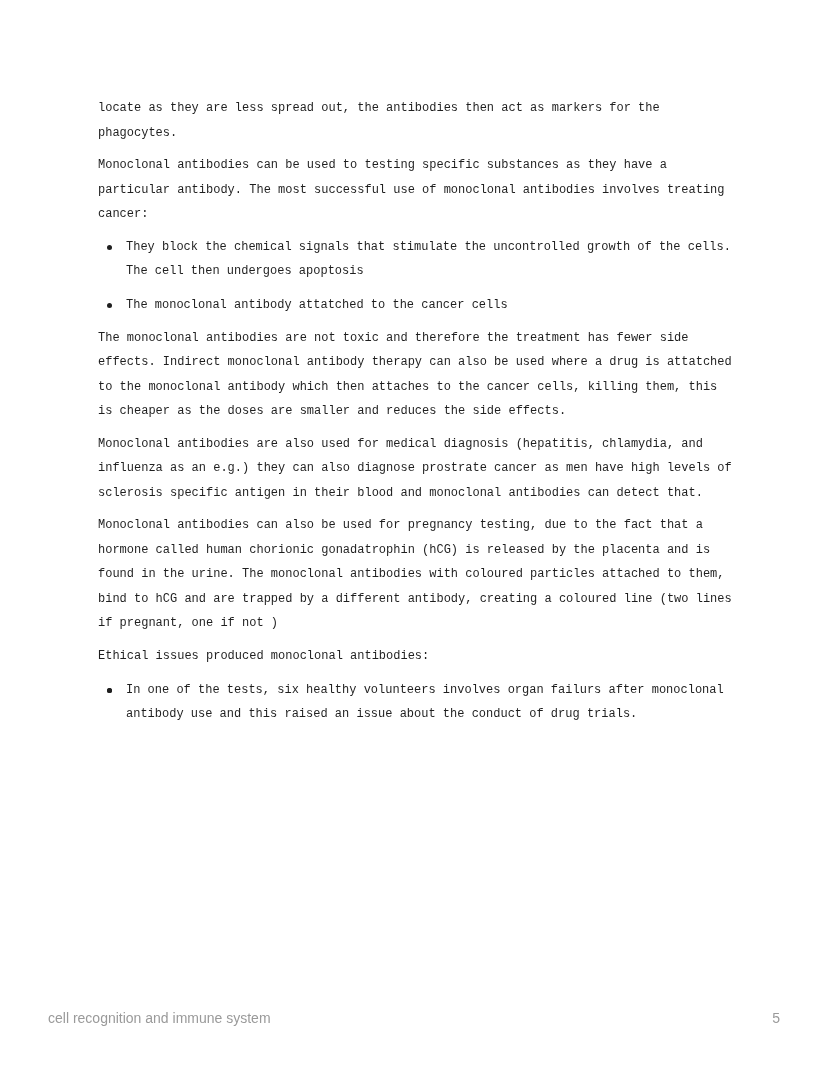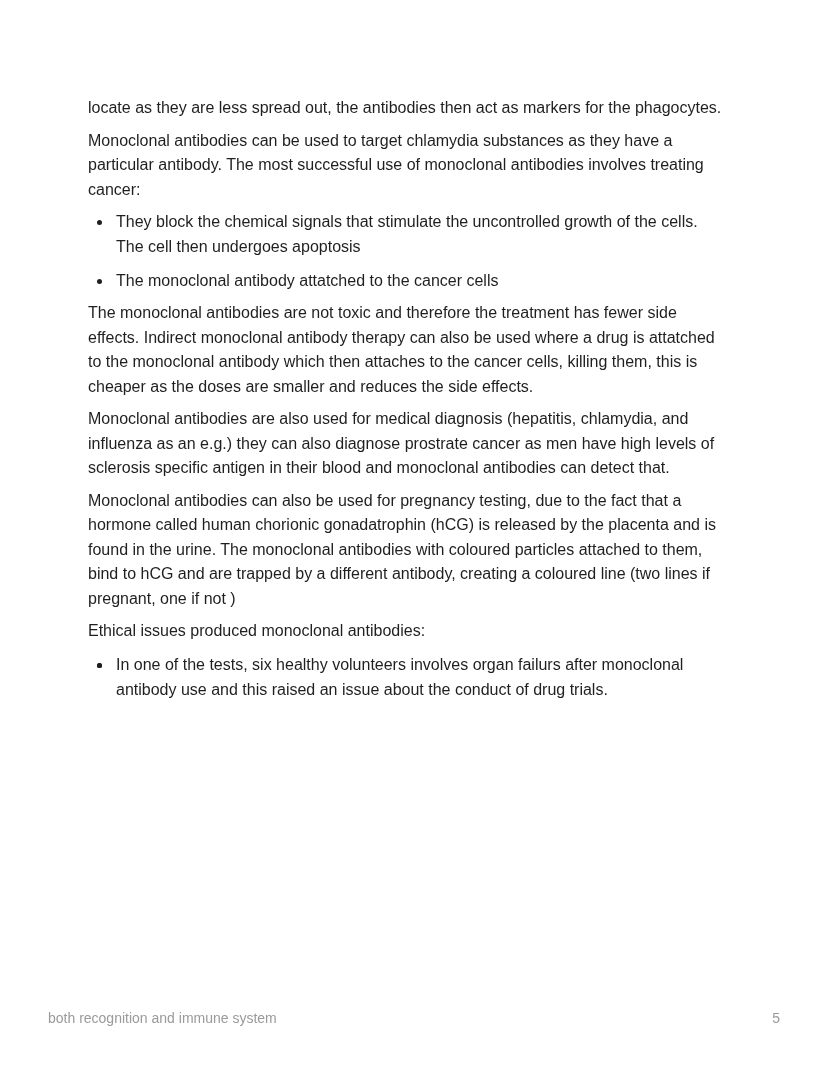--- a/index.html
+++ b/index.html
@@ -10,25 +10,26 @@
     body {
       width: 828px;
       height: 1071px;
       position: relative;
       overflow: hidden;
       font-family: "Liberation Sans", sans-serif;
       color: #1f1f1f;
     }
     .page-content {
       position: absolute;
-      left: 88px;
+      left: 98px;
       top: 96px;
       width: 640px;
-      font-size: 16px;
+      font-size: 12px;
       line-height: 24.5px;
+      font-family: Liberation Mono, monospace;
     }
     .para {
       margin: 0 0 8px 0;
     }
     .bullet-list {
       list-style: none;
       margin: 0 0 8px 0;
       padding: 0;
     }
     .bullet-item {
@@ -57,21 +58,21 @@
       color: #9a9a9a;
       display: flex;
       justify-content: space-between;
     }
   </style>
 </head>
 <body>
 
 <div class="page-content">
   <p class="para">locate as they are less spread out, the antibodies then act as markers for the phagocytes.</p>
-  <p class="para">Monoclonal antibodies can be used to target chlamydia substances as they have a particular antibody. The most successful use of monoclonal antibodies involves treating cancer:</p>
+  <p class="para">Monoclonal antibodies can be used to testing specific substances as they have a particular antibody. The most successful use of monoclonal antibodies involves treating cancer:</p>
   <ul class="bullet-list">
     <li class="bullet-item">
       <span class="bullet-dot"></span>
       <span>They block the chemical signals that stimulate the uncontrolled growth of the cells. The cell then undergoes apoptosis</span>
     </li>
     <li class="bullet-item">
       <span class="bullet-dot"></span>
       <span>The monoclonal antibody attatched to the cancer cells</span>
     </li>
   </ul>
@@ -84,15 +85,15 @@
       <span class="bullet-dot"></span>
     </li>
     <li class="bullet-item">
       <span class="bullet-dot"></span>
       <span>In one of the tests, six healthy volunteers involves organ failurs after monoclonal antibody use and this raised an issue about the conduct of drug trials.</span>
     </li>
   </ul>
 </div>
 
 <div class="footer">
-  <span>both recognition and immune system</span>
+  <span>cell recognition and immune system</span>
   <span>5</span>
 </div>
 
 </body></html>

